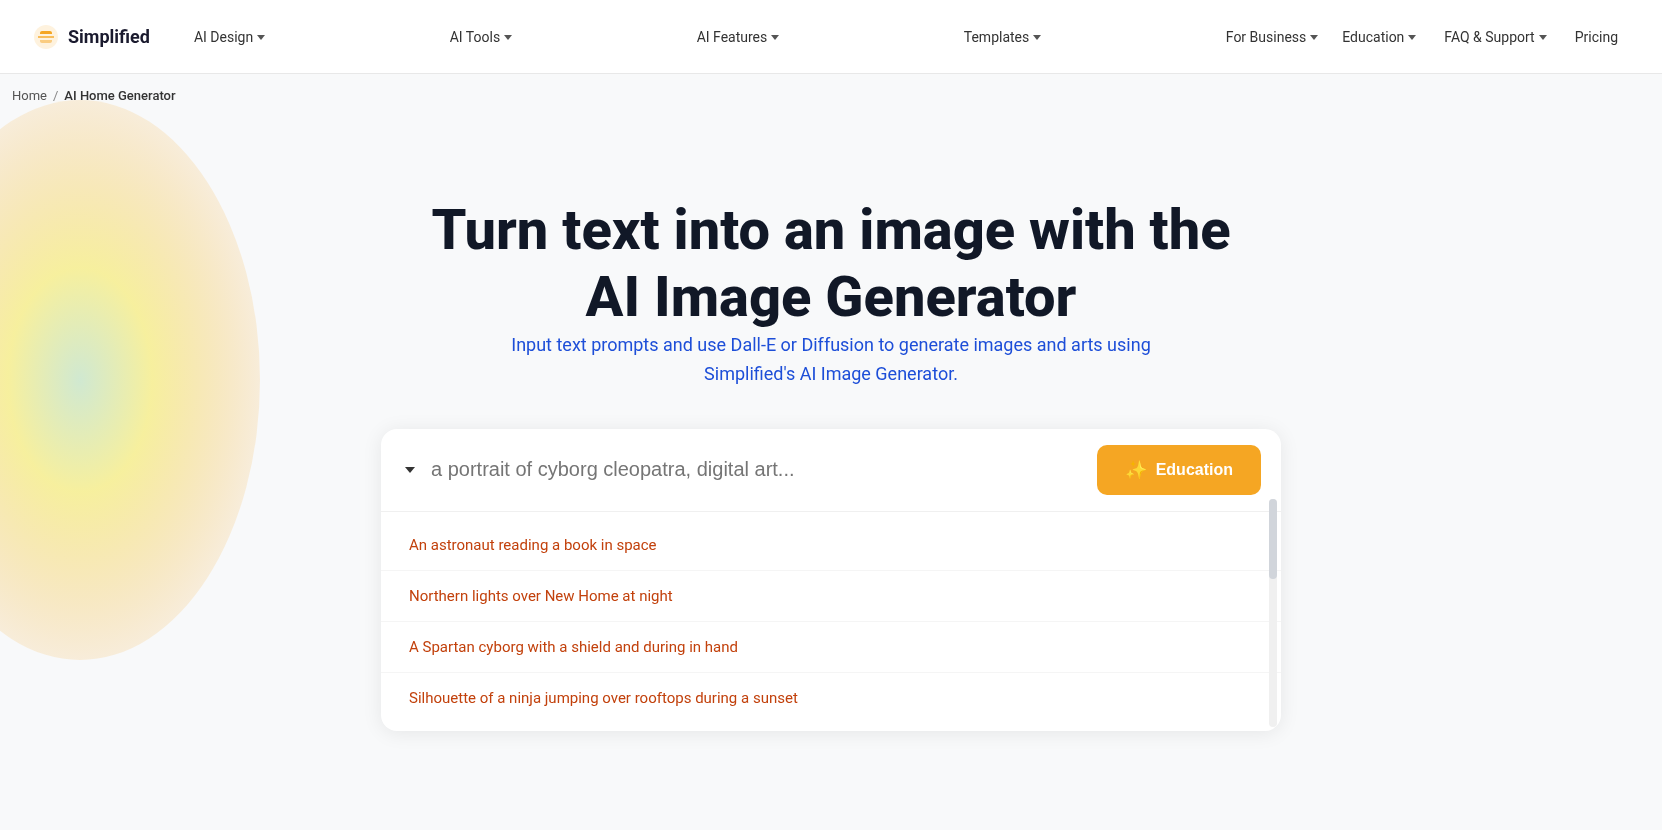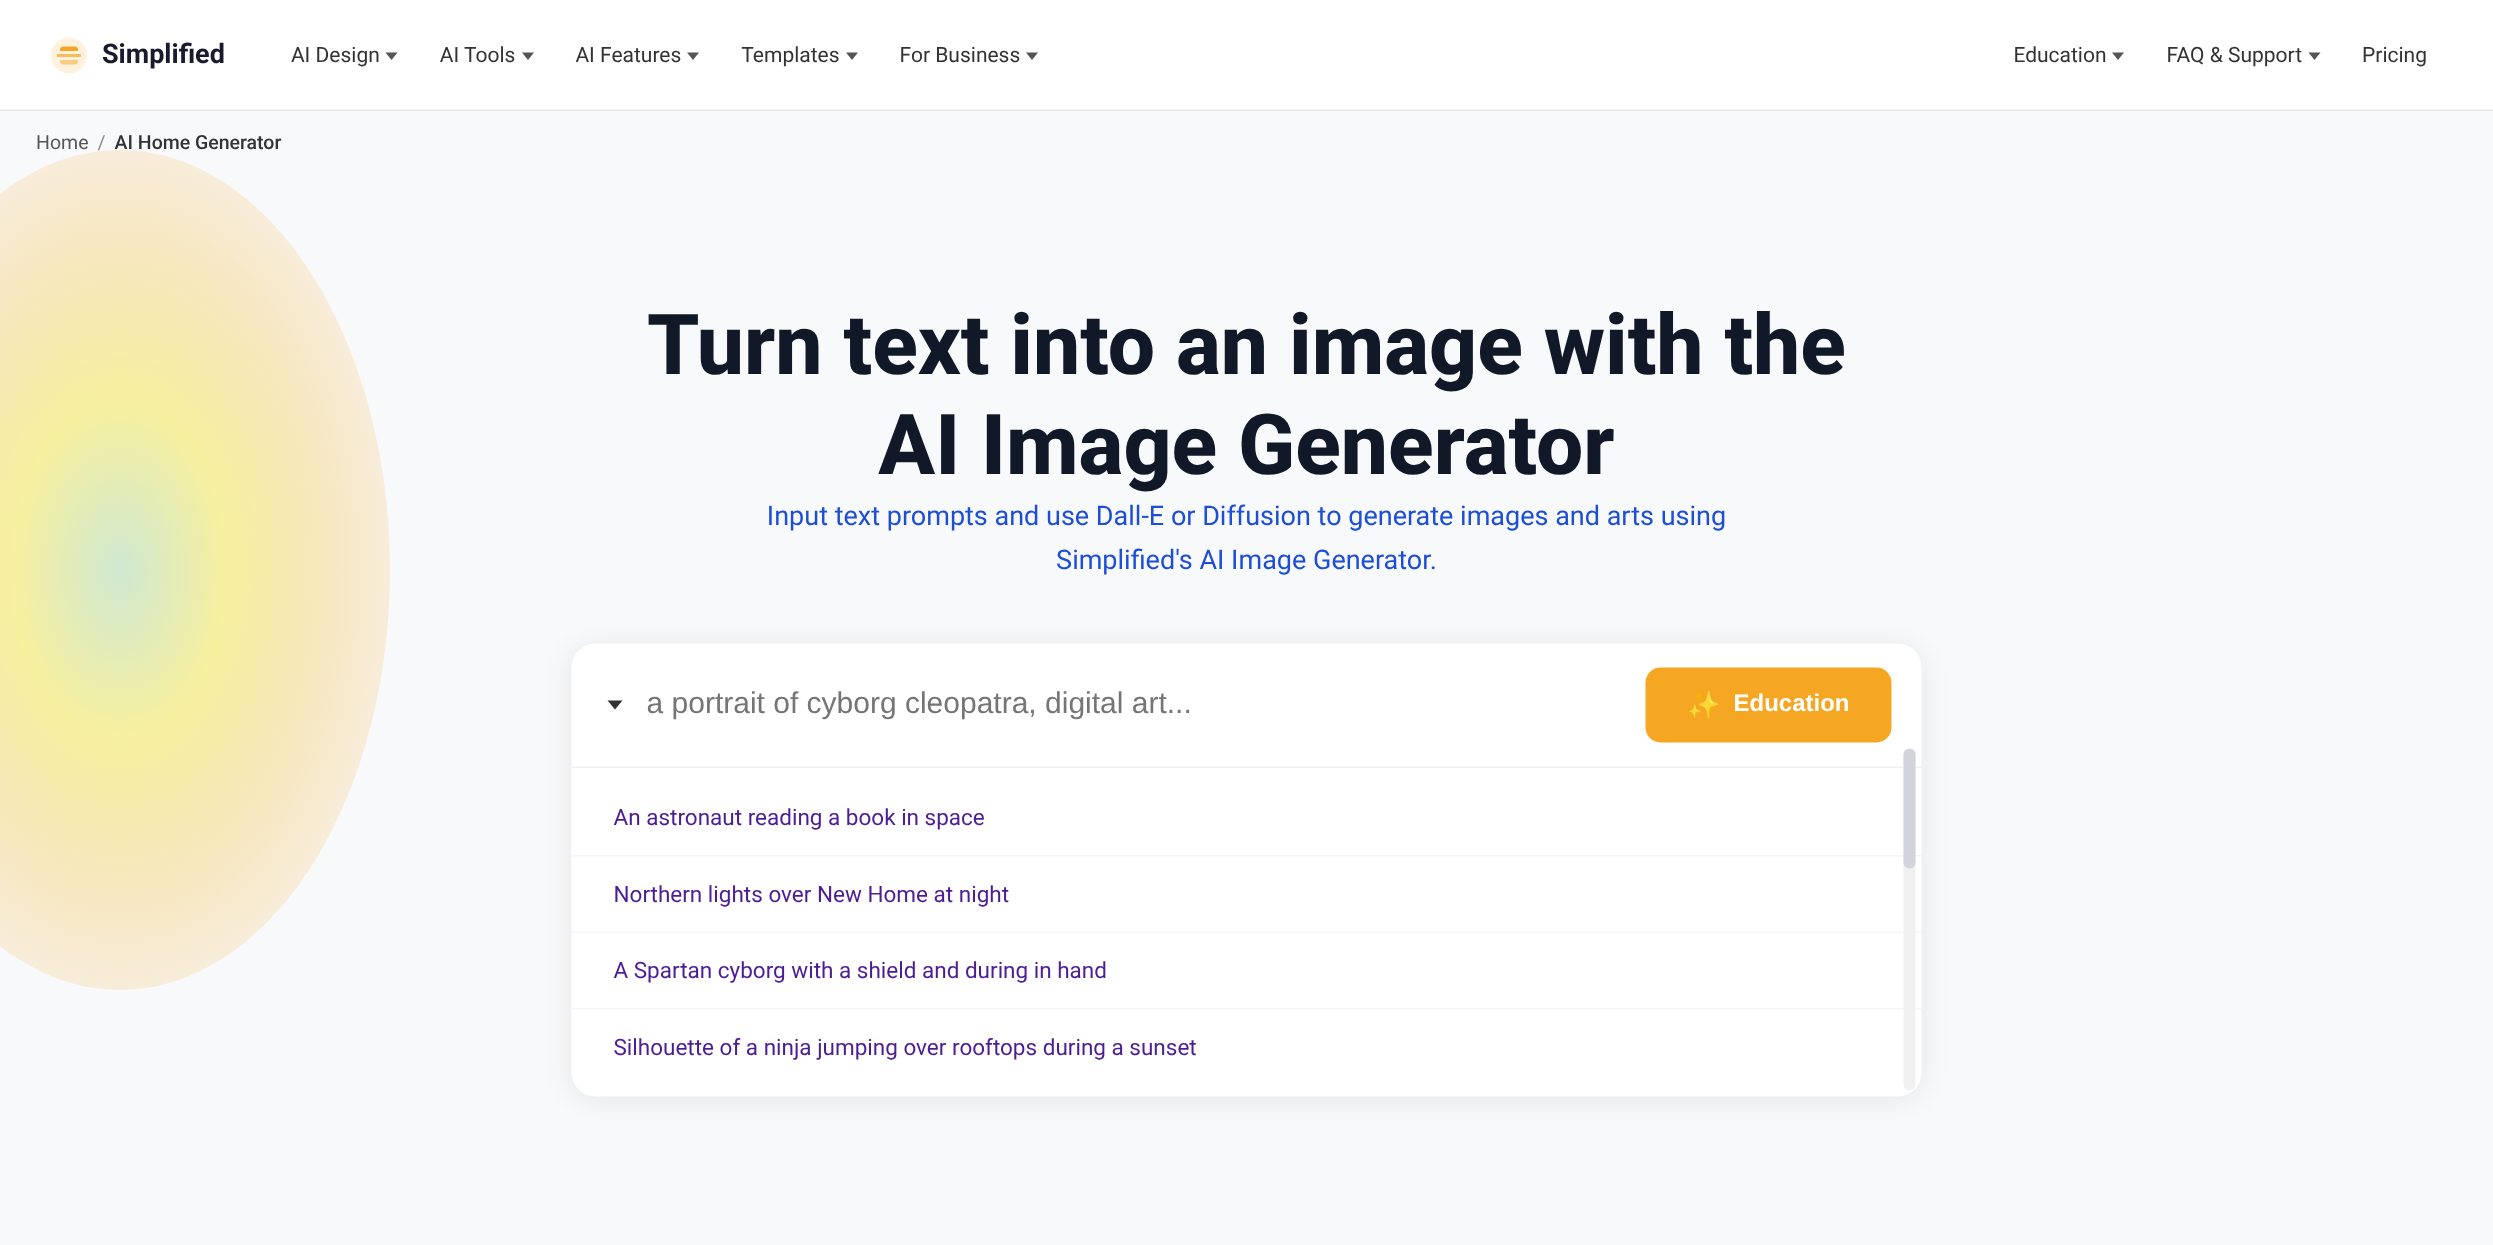--- a/index.html
+++ b/index.html
@@ -37,20 +37,21 @@
     .logo-text {
       font-size: 18px;
       font-weight: 700;
       color: #1a1a2e;
     }
     .nav-left {
       display: flex;
       align-items: center;
       gap: 4px;
       flex: 1;
+      justify-content: space-between;
     }
     .nav-item {
       display: flex;
       align-items: center;
       gap: 4px;
       padding: 8px 12px;
       font-size: 14px;
       color: #333;
       cursor: pointer;
       border-radius: 6px;
@@ -69,21 +70,21 @@
       border-right: 4px solid transparent;
       border-top: 5px solid #555;
       margin-top: 1px;
     }
 
     
     .breadcrumb {
       display: flex;
       align-items: center;
       gap: 6px;
-      padding: 14px 24px;
+      padding: 14px 12px;
       font-size: 13px;
       color: #555;
       background: #f8f9fa;
     }
     .breadcrumb-home { color: #555; text-decoration: none; }
     .breadcrumb-sep { color: #888; }
     .breadcrumb-current { color: #333; font-weight: 500; }
 
     
     .bg-decoration {
@@ -178,21 +179,21 @@
       font-size: 18px;
     }
 
     
     .suggestions-list {
       padding: 8px 0;
     }
     .suggestion-item {
       padding: 16px 28px;
       font-size: 15px;
-      color: #4c1d95;
+      color: #c2410c;
       cursor: pointer;
       border-bottom: 1px solid #f5f5f5;
     }
     .suggestion-item:last-child { border-bottom: none; }
 
     
     .scrollbar-track {
       position: absolute;
       right: 4px;
       top: 70px;

